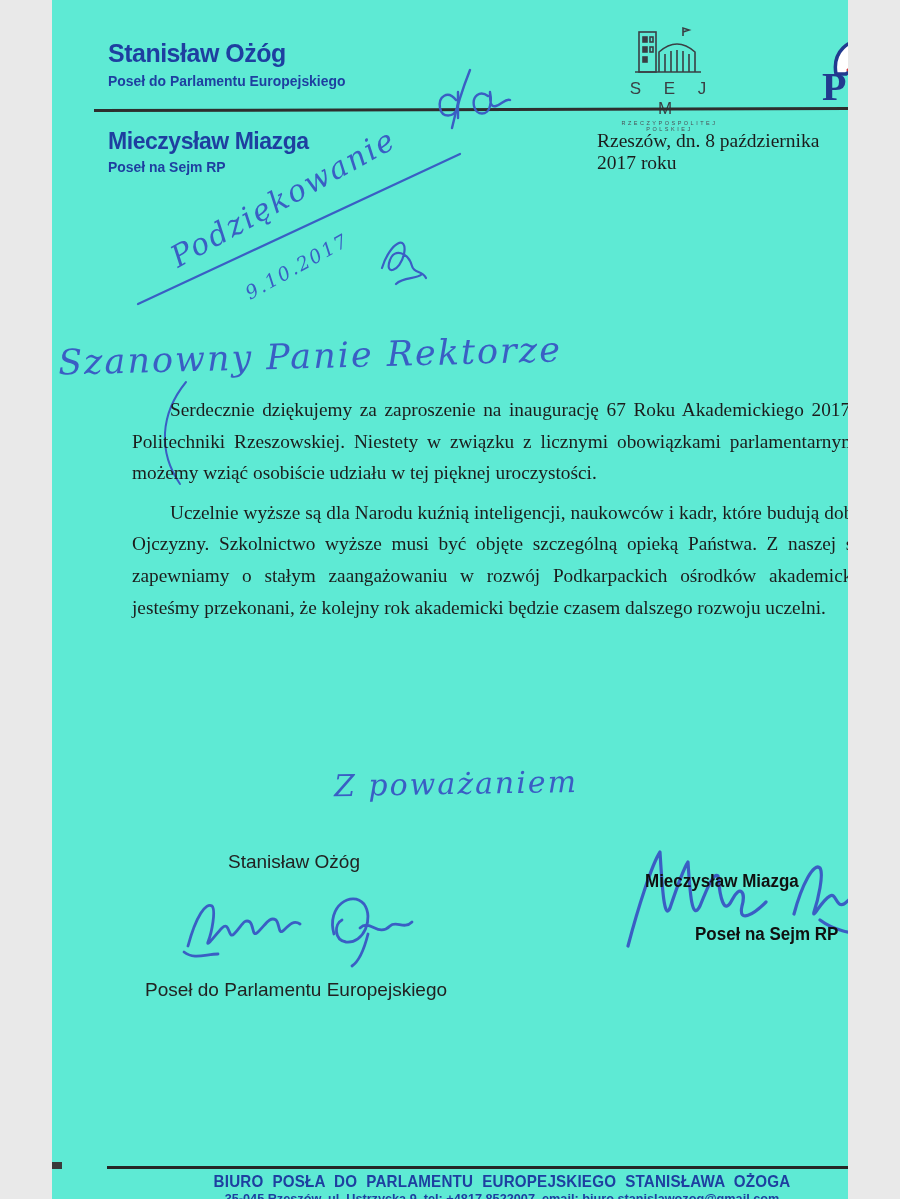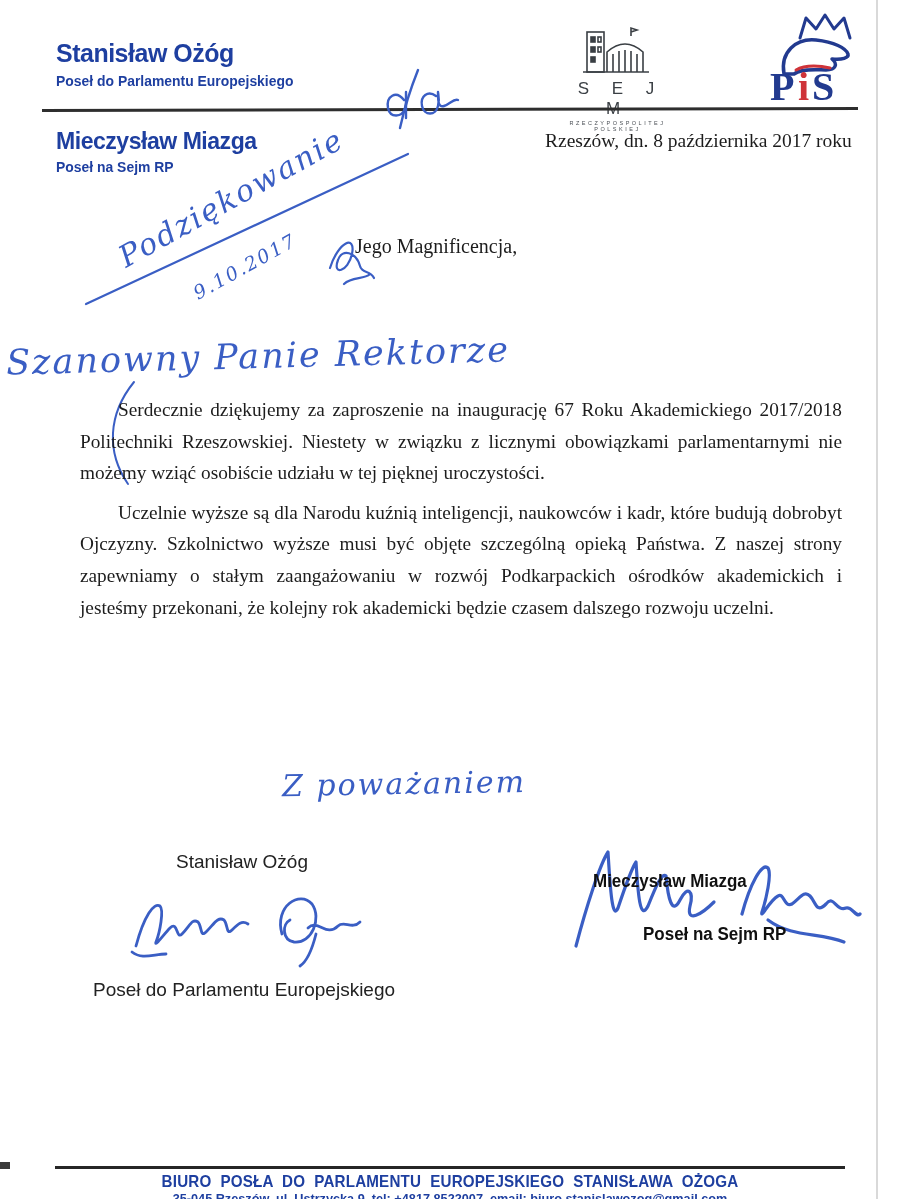--- a/index.html
+++ b/index.html
@@ -1,23 +1,24 @@
 <!DOCTYPE html>
 <html style="--brand_blue: #1e3fa0; --ink_blue: #3a5ec4; --ekr_blue: #1166b0; --pis_navy: #223a8f; --pis_red: #cf3339;"><head>
 <meta charset="utf-8">
 <style>
   html,body{margin:0;padding:0;background:#e9e9e9;}
   .page{
     position:relative;
-    width:900px;height:1199px;
+    width:756px;height:1199px;
     margin:0 auto;
-    background:#ffffff;
+    background:#5eead4;
     overflow:hidden;
     font-family:"Liberation Serif", serif;
     color:#1c1c1c;
+    padding-left:40px;
   }
   
   .sender{position:absolute;left:56px;}
   .sender .name{
     font-family:"Liberation Sans", sans-serif;
     font-weight:bold;color:var(--brand_blue);
     letter-spacing:-0.5px;
     transform:scaleX(0.96);transform-origin:left center;
   }
   .sender .role{
@@ -165,21 +166,20 @@
   <svg class="anno-svg" style="left:78px;top:128px;" width="345" height="185" viewBox="0 0 345 185">
     <line x1="8" y1="176" x2="330" y2="26" class="stroke" stroke-width="2.2"></line>
     <text transform="translate(48,140) rotate(-29)" font-size="30" letter-spacing="2">Podziękowanie</text>
     <text transform="translate(120,172) rotate(-29)" font-size="19" letter-spacing="2">9.10.2017</text>
     <path class="stroke" stroke-width="2.2" transform="translate(252,112)" d="M0,28 C8,2 26,-6 22,14 C18,32 2,36 8,20 C12,8 26,12 30,26 C32,34 40,30 44,38 M14,44 C22,36 34,40 40,34"></path>
   </svg>
 
   <div class="dateline">Rzeszów, dn. 8 października 2017 roku</div>
 
   <div class="addressee">
-    <div>Jego Magnificencja,</div>
   </div>
 
   <div class="hand salutation">Szanowny Panie Rektorze</div>
   <svg class="anno-svg" style="left:104px;top:378px;" width="60" height="110" viewBox="0 0 60 110">
     <path class="stroke" stroke-width="2" d="M30,4 C4,36 2,74 24,106"></path>
   </svg>
 
   <div class="body-text">
     <p>Serdecznie dziękujemy za zaproszenie na inaugurację 67 Roku Akademickiego 2017/2018 Politechniki Rzeszowskiej. Niestety w związku z licznymi obowiązkami parlamentarnymi nie możemy wziąć osobiście udziału w tej pięknej uroczystości.</p>
     <p>Uczelnie wyższe są dla Narodu kuźnią inteligencji, naukowców i kadr, które budują dobrobyt Ojczyzny. Szkolnictwo wyższe musi być objęte szczególną opieką Państwa. Z naszej strony zapewniamy o stałym zaangażowaniu w rozwój Podkarpackich ośrodków akademickich i jesteśmy przekonani, że kolejny rok akademicki będzie czasem dalszego rozwoju uczelni.</p>

